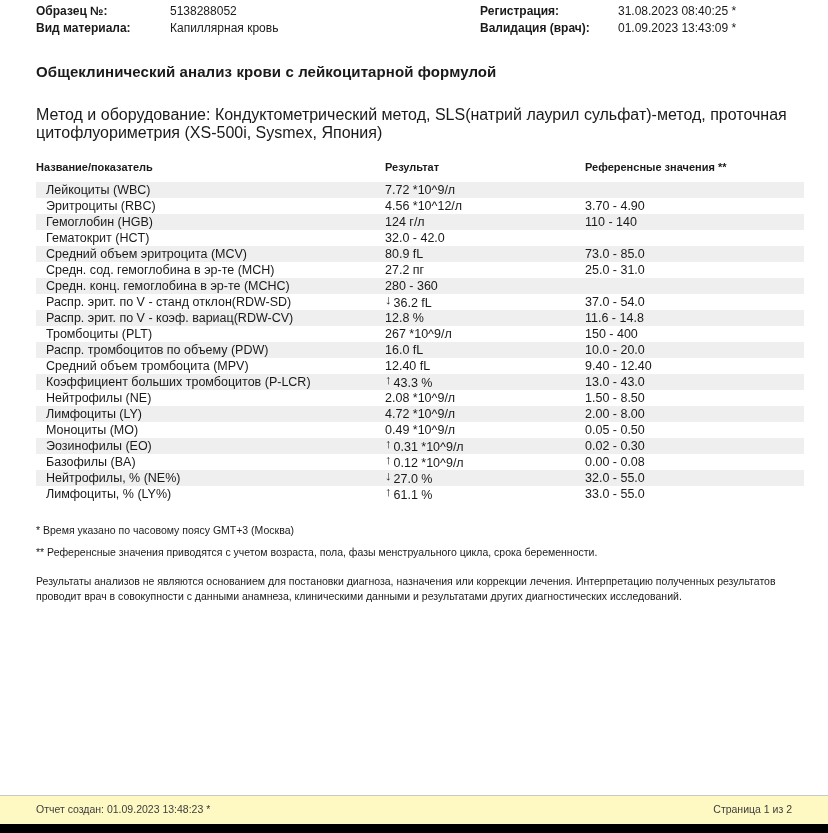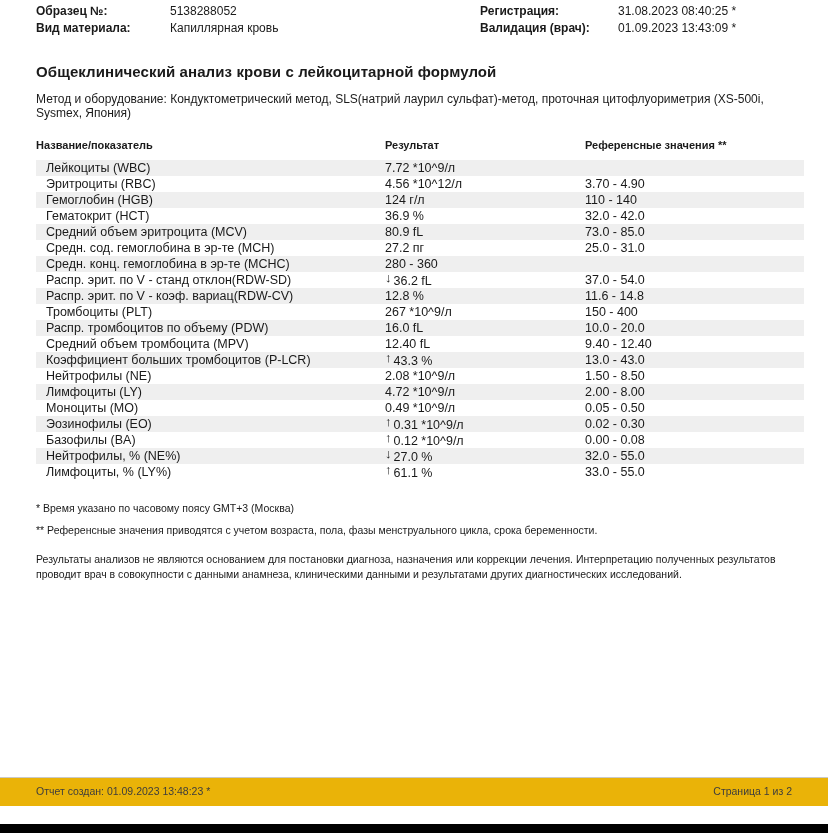--- a/index.html
+++ b/index.html
@@ -17,21 +17,21 @@
   .info-grid {
     display:grid;
     grid-template-columns:134px 310px 138px 1fr;
     font-size:12px;
     line-height:17px;
   }
   .info-grid .label { font-weight:bold; }
 
   
   .title { font-size:15px; font-weight:bold; margin-top:26px; letter-spacing:.1px; }
-  .method { font-size:12px; margin-top:12px; }
+  .method { font-size:16px; margin-top:26px; }
 
   
   .rtable { margin-top:15px; }
   .thead {
     display:grid;
     grid-template-columns:349px 200px 1fr;
     font-size:11px;
     font-weight:bold;
     padding:4px 0 9px 0;
   }
@@ -53,28 +53,28 @@
   }
 
   
   .footnote { font-size:10.5px; line-height:15px; margin-top:7px; }
   .footnote.first { margin-top:21px; }
   .disclaimer { font-size:10.5px; line-height:15px; margin-top:14px; }
 
   
   .footer {
     position:absolute;
-    left:0; right:0; bottom:27px;
+    left:0; right:0; bottom:9px;
     border-top:1px solid #c9c9c9;
     padding:7px 36px 9px 36px;
     display:flex;
     justify-content:space-between;
     font-size:10.5px;
     color:#3d3d3d;
-    background:#eab308;
+    background:#fef9c3;
   }
   .bottom-bar {
     position:absolute;
     left:0; right:0; bottom:0;
     height:9px;
     background:#000;
   }
 </style>
 </head>
 <body>
@@ -111,21 +111,20 @@
           <div class="cell result"><span>4.56 *10^12/л</span></div>
           <div class="cell reference">3.70 - 4.90</div>
         </div>
         <div class="trow shaded">
           <div class="cell name">Гемоглобин (HGB)</div>
           <div class="cell result"><span>124 г/л</span></div>
           <div class="cell reference">110 - 140</div>
         </div>
         <div class="trow">
           <div class="cell name">Гематокрит (HCT)</div>
-          <div class="cell result"><span>36.9 %</span></div>
           <div class="cell reference">32.0 - 42.0</div>
         </div>
         <div class="trow shaded">
           <div class="cell name">Средний объем эритроцита (MCV)</div>
           <div class="cell result"><span>80.9 fL</span></div>
           <div class="cell reference">73.0 - 85.0</div>
         </div>
         <div class="trow">
           <div class="cell name">Средн. сод. гемоглобина в эр-те (MCH)</div>
           <div class="cell result"><span>27.2 пг</span></div>

